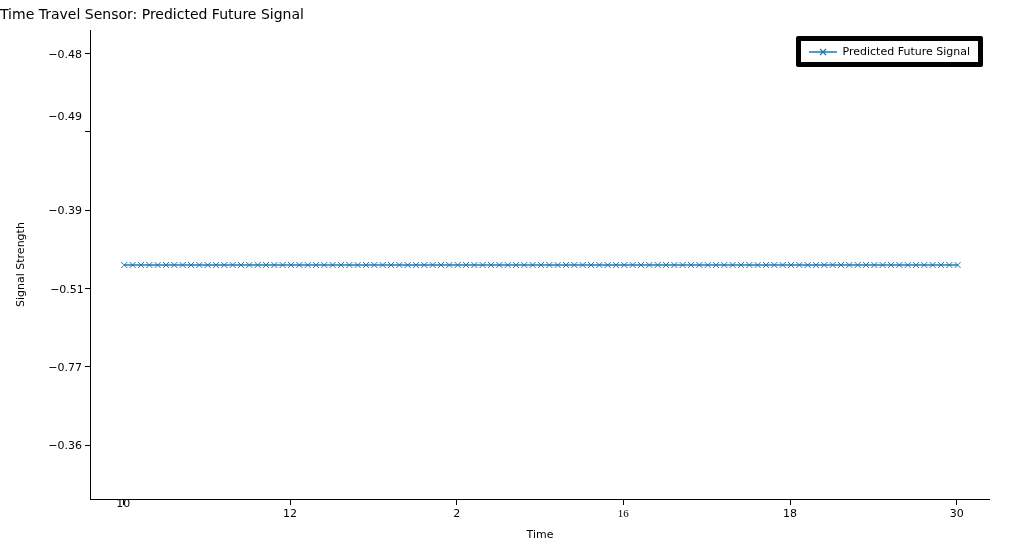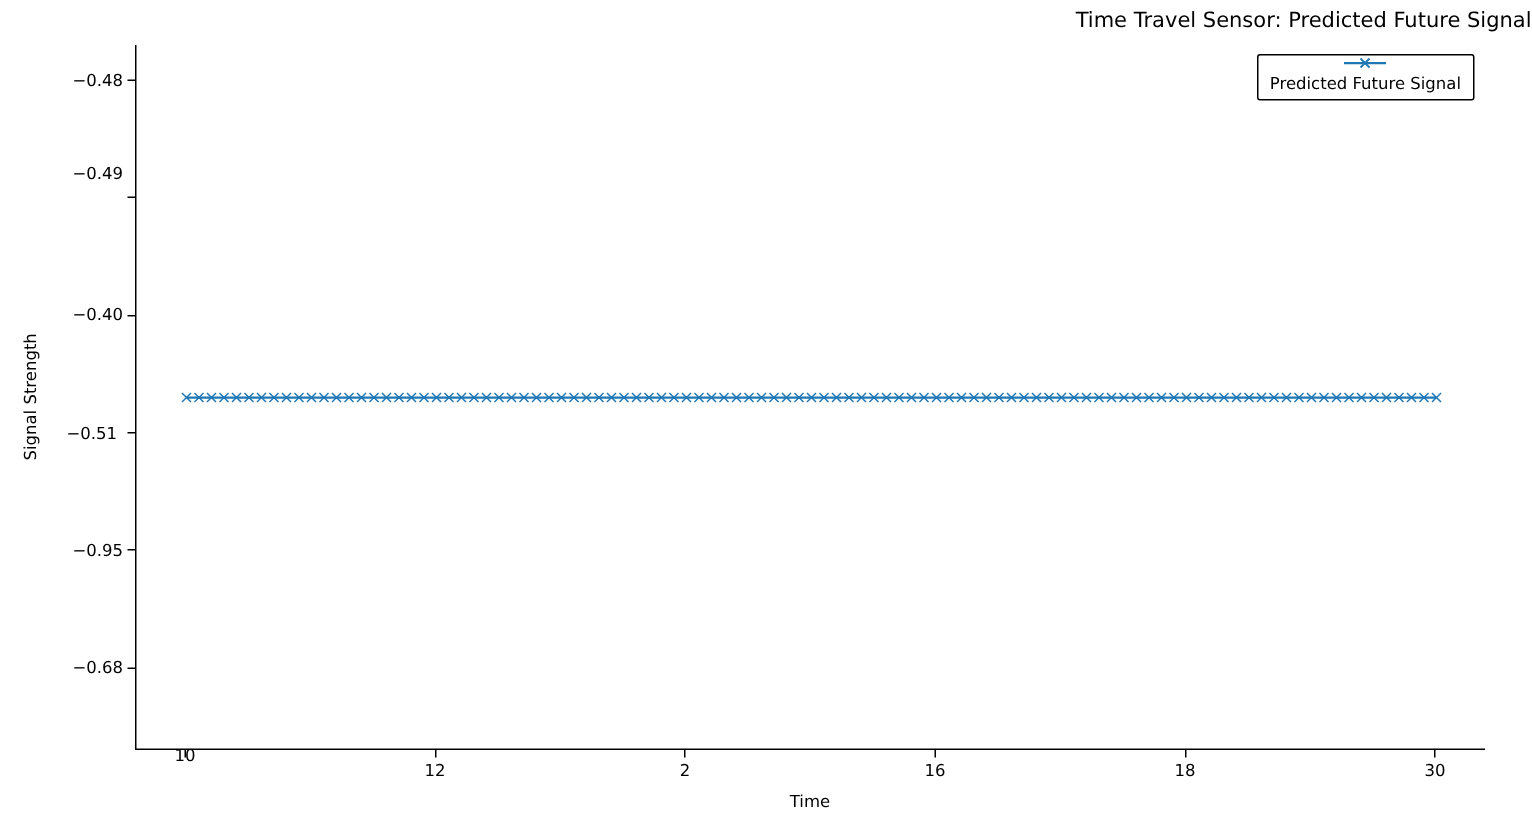--- a/index.html
+++ b/index.html
@@ -20,21 +20,21 @@
       height: 470px;
       border: 1px solid #000;
       border-top: none;
       border-right: none;
     }
     .title {
       position: absolute;
       top: 6px;
       left: 0;
       width: 1021px;
-      text-align: right;
+      text-align: left;
       font-size: 14px;
       color: #000;
     }
     .xlabel {
       position: absolute;
       bottom: 6px;
       left: 90px;
       width: 900px;
       text-align: center;
       font-size: 11px;
@@ -73,28 +73,27 @@
     }
     .tick-mark-y {
       position: absolute;
       width: 5px;
       height: 1px;
       background: #000;
     }
     .legend {
       position: absolute;
       background: #fff;
-      border: 1px solid #000000;
+      border: 5px solid #000000;
       border-radius: 2px;
       padding: 4px 8px;
       font-size: 11px;
       display: flex;
       align-items: center;
       gap: 6px;
-      flex-direction: column;
     }
     .legend-line {
       width: 28px;
       height: 1.5px;
       position: relative;
     }
     svg.data-svg {
       position: absolute;
       left: 0; top: 0;
       width: 100%; height: 100%;
@@ -520,35 +519,35 @@
 <div class="ylabel">Signal Strength</div>
 
 <div id="xticks-container">
     <div class="tick-mark-x" style="left: 122.833px; top: 500px;"></div>
     <div class="xtick" style="left: 123.333px; top: 497px;">10</div>
     <div class="tick-mark-x" style="left: 289.5px; top: 500px;"></div>
     <div class="xtick" style="left: 290px; top: 507px;">12</div>
     <div class="tick-mark-x" style="left: 456.167px; top: 500px;"></div>
     <div class="xtick" style="left: 456.667px; top: 507px;">2</div>
     <div class="tick-mark-x" style="left: 622.833px; top: 500px;"></div>
-    <div class="xtick" style="left: 623.333px; top: 507px;">16</div>
+    <div class="xtick" style="left: 623.333px; top: 507px; font-family: Liberation Serif, serif;">16</div>
     <div class="tick-mark-x" style="left: 789.5px; top: 500px;"></div>
     <div class="xtick" style="left: 790px; top: 507px; text-align: center;">18</div>
     <div class="tick-mark-x" style="left: 956.167px; top: 500px;"></div>
     <div class="xtick" style="left: 956.667px; top: 507px;">30</div>
   </div>
 <div id="yticks-container">
     <div class="tick-mark-y" style="left: 85px; top: 444.667px;"></div>
-    <div class="ytick" style="left: 28px; top: 445.167px;">−0.68</div>
+    <div class="ytick" style="left: 28px; top: 445.167px;">−0.36</div>
     <div class="tick-mark-y" style="left: 85px; top: 366.333px;"></div>
-    <div class="ytick" style="left: 28px; top: 366.833px;">−0.95</div>
+    <div class="ytick" style="left: 28px; top: 366.833px;">−0.77</div>
     <div class="tick-mark-y" style="left: 85px; top: 288px;"></div>
-    <div class="ytick" style="left: 24px; top: 288.5px;">−0.51</div>
+    <div class="ytick" style="left: 40px; top: 288.5px; text-align: center;">−0.51</div>
     <div class="tick-mark-y" style="left: 85px; top: 209.667px;"></div>
-    <div class="ytick" style="left: 28px; top: 210.167px;">−0.40</div>
+    <div class="ytick" style="left: 28px; top: 210.167px;">−0.39</div>
     <div class="tick-mark-y" style="left: 85px; top: 131.333px;"></div>
     <div class="ytick" style="left: 28px; top: 116px;">−0.49</div>
     <div class="tick-mark-y" style="left: 85px; top: 53px;"></div>
     <div class="ytick" style="left: 28px; top: 53.5px;">−0.48</div>
   </div>
 
 <div class="legend" id="legend" style="top:36px; right:38px;">
   <div class="legend-line">
     <svg width="28" height="10" style="position:absolute; top:-4px; left:0; overflow:visible;">
       <line x1="0" y1="5" x2="28" y2="5" stroke="#1f77b4" stroke-width="1.5"></line>

